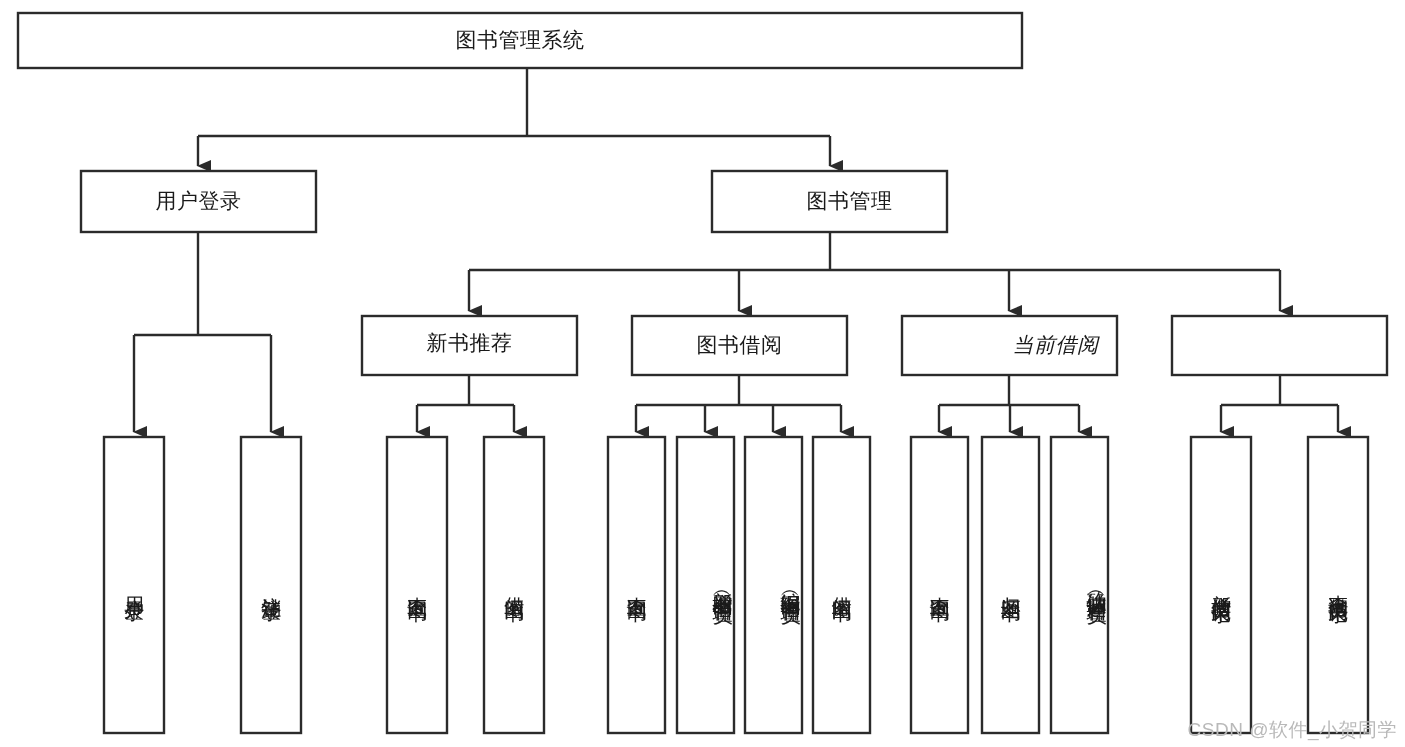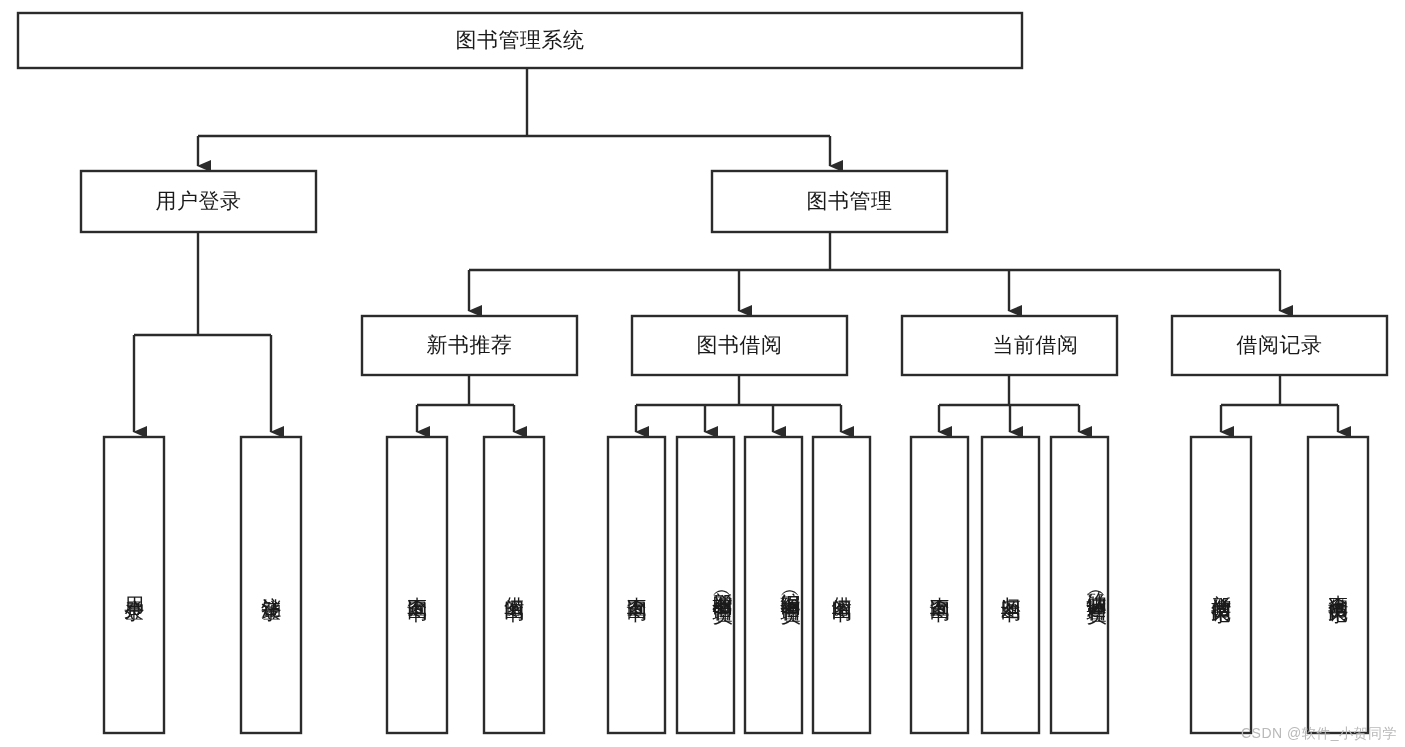--- a/index.html
+++ b/index.html
@@ -53,21 +53,21 @@
   .node-label.vertical {
     writing-mode: vertical-rl;
     text-orientation: upright;
     letter-spacing: 2px;
     font-size: 20px;
   }
   .watermark {
     position: absolute;
     right: 8px;
     bottom: 4px;
-    font-size: 14px;
+    font-size: 19px;
     color: #b9b9b9;
     letter-spacing: 0.5px;
     white-space: nowrap;
     user-select: none;
   }
 </style>
 </head>
 <body>
 
 <div id="diagram-root">
@@ -146,24 +146,23 @@
     <path class="connector" d="M 1221 405 L 1338 405"></path>
     <path class="connector" d="M 1221 405 L 1221 432" marker-end="url(#arrow)"></path>
     <path class="connector" d="M 1338 405 L 1338 432" marker-end="url(#arrow)"></path>
   </svg>
 
   <div class="node-label" style="left:18px; top:13px; width:1004px; height:55px;">图书管理系统</div>
 
   <div class="node-label" style="left:81px; top:171px; width:235px; height:61px;">用户登录</div>
   <div class="node-label" style="left:712px; top:171px; width:235px; height:61px;padding-left:20px;">图书管理</div>
 
-  <div class="node-label" style="left:362px; top:316px; width:215px; height:59px;">新书推荐</div>
+  <div class="node-label" style="left:362px; top:316px; width:215px; height:59px;font-family:Liberation Mono, monospace;">新书推荐</div>
   <div class="node-label" style="left:632px; top:316px; width:215px; height:59px;text-align:right;">图书借阅</div>
-  <div class="node-label" style="left:928px; top:316px; width:215px; height:59px;">当前借阅</div>
-  <div class="node-label" style="left:1172px; top:316px; width:215px; height:59px;">借阅记录</div>
+  <div class="node-label" style="left:948px; top:316px; width:215px; height:59px;font-style:italic;">当前借阅</div>
 
   <div class="node-label vertical" style="left:104px; top:437px; width:60px; height:296px;">用户登录</div>
   <div class="node-label vertical" style="left:241px; top:437px; width:60px; height:296px;">注销登录</div>
 
   <div class="node-label vertical" style="left:387px; top:437px; width:60px; height:296px;">查询图书</div>
   <div class="node-label vertical" style="left:484px; top:437px; width:60px; height:296px;">借阅图书</div>
 
   <div class="node-label vertical" style="left:608px; top:437px; width:57px; height:296px;">查询图书</div>
   <div class="node-label vertical" style="left:677px; top:437px; width:57px; height:296px; align-items:flex-start;">新增图书（管理员）</div>
   <div class="node-label vertical" style="left:745px; top:437px; width:57px; height:296px; align-items:flex-start;">编辑图书（管理员）</div>

